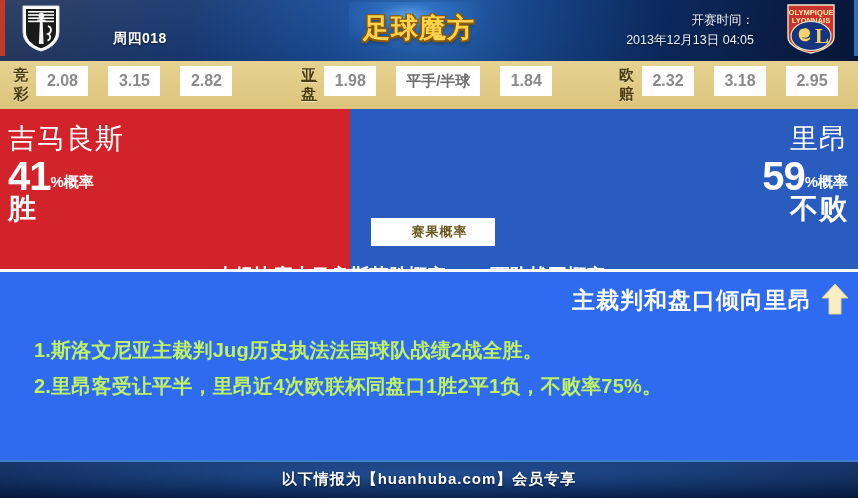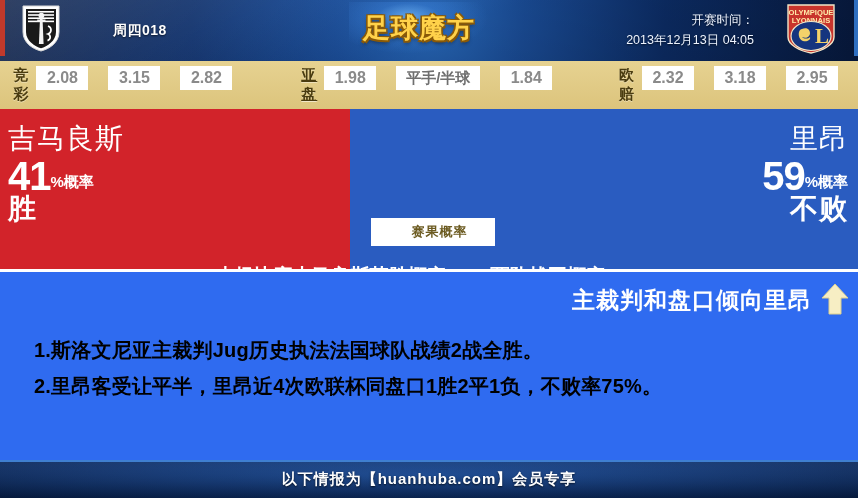--- a/index.html
+++ b/index.html
@@ -27,21 +27,21 @@
   .red-edge { position:absolute; left:0; top:0; width:5px; height:56px; background:#c0392b; }
   .blue-edge-r { position:absolute; right:0; top:0; width:4px; height:56px; background:#2f6fc0; }
 
   
   .crest-left {
     position:absolute; left:21px; top:4px; width:40px; height:48px;
   }
   .crest-left svg { display:block; }
 
   .match-id {
-    position:absolute; left:113px; top:22px;
+    position:absolute; left:113px; top:30px;
     color:#ffffff; font-size:14px; font-weight:bold;
     letter-spacing:0.5px; text-shadow:0 1px 2px rgba(0,0,0,.6);
   }
 
   
   .brand {
     position:absolute; left:349px; top:2px; width:140px; height:52px;
     display:flex; align-items:center; justify-content:center;
   }
   .brand-glow {
@@ -76,21 +76,21 @@
     display:flex; align-items:center;
   }
   .odds-group { display:flex; }
   .odds-label {
     color:#4a3c10; font-size:15px; font-weight:bold; letter-spacing:1px;
     margin-right:7px; text-shadow:0 1px 0 rgba(255,255,255,.35);
   }
   .odds-label.ul { text-decoration:underline; }
   .cell {
     background:#fff; color:#8a8a8a; font-weight:bold; font-size:16px;
-    height:24px; min-width:52px; padding:0 8px;
+    height:30px; min-width:52px; padding:0 8px;
     display:flex; align-items:center; justify-content:center;
     margin-right:20px;
   }
   .cell.wide { min-width:84px; font-size:15px; color:#6f6f6f; }
   .sp-a { width:69px; }
   .sp-b { width:66px; }
   .sp-c { width:19px; }
 
   
   .prob {
@@ -132,21 +132,21 @@
     background:#2f6bf0;
   }
   .tips-divider { position:absolute; left:0; top:0; width:858px; height:3px; background:#ffffff; }
   .tips-head {
     position:absolute; right:46px; top:16px;
     color:#ffffff; font-size:23px; font-weight:bold; letter-spacing:1px;
   }
   .arrow-up { position:absolute; right:8px; top:13px; width:30px; height:34px; }
   .tips-list {
     position:absolute; left:34px; top:63px; width:800px;
-    color:#000000; font-size:20px; font-weight:bold; line-height:36px;
+    color:#bef264; font-size:20px; font-weight:bold; line-height:36px;
     letter-spacing:0.2px;
   }
   .tips-list div { white-space:normal; }
 
   
   .footer {
     position:absolute; left:0; top:460px; width:858px; height:38px;
     background:
       linear-gradient(180deg, rgba(255,255,255,.06) 0%, rgba(0,0,0,.25) 100%),
       radial-gradient(ellipse at 50% 40%, #1a4e9e 0%, #123a7c 45%, #07214f 100%);

